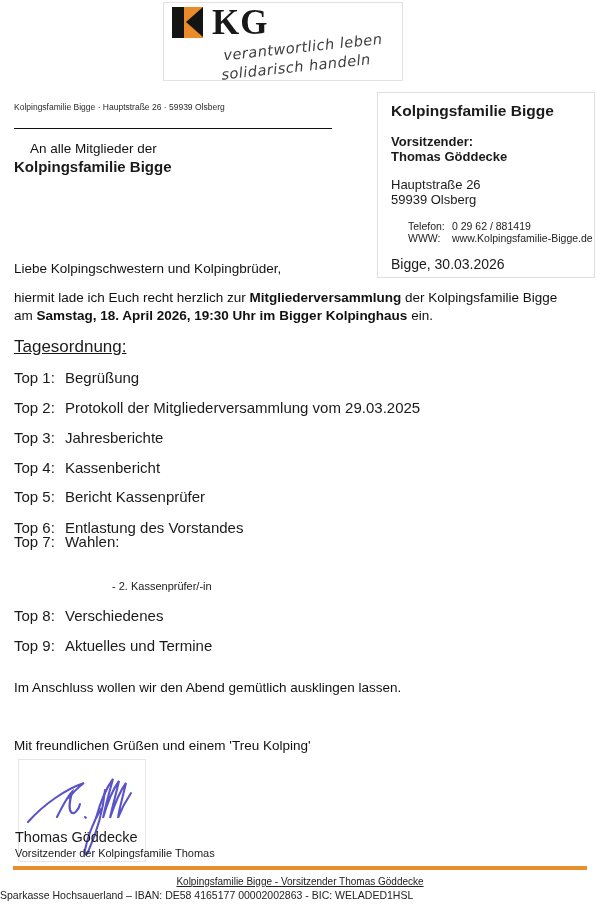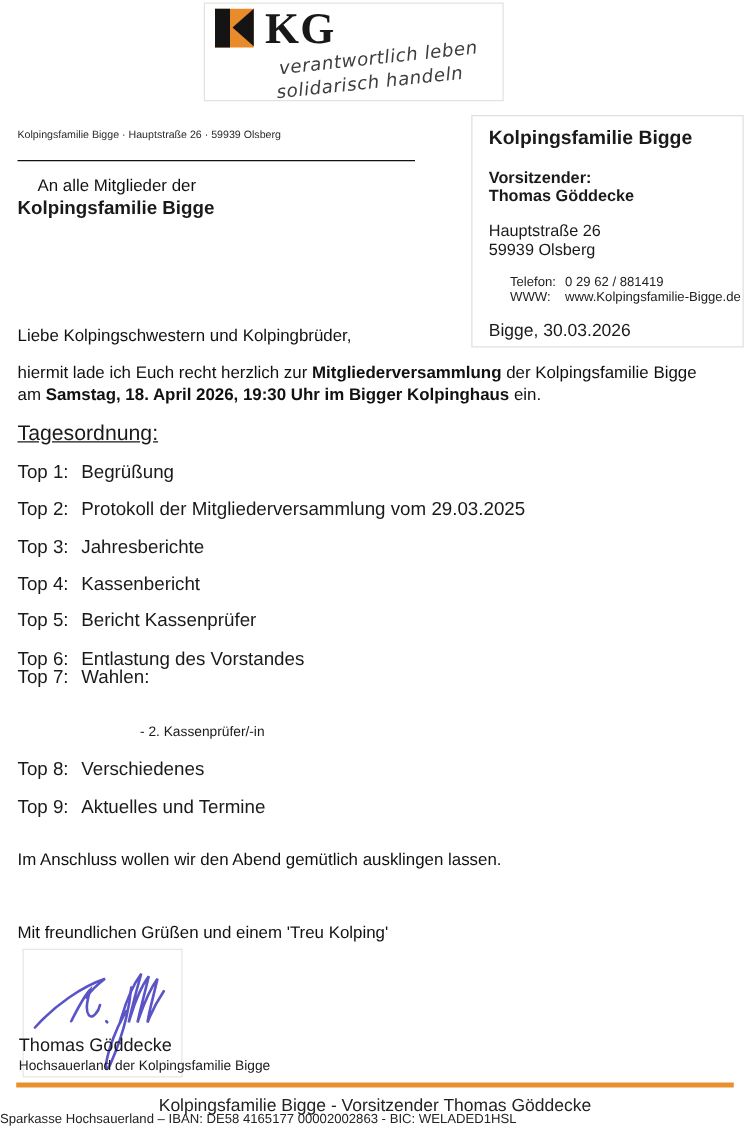--- a/index.html
+++ b/index.html
@@ -74,21 +74,21 @@
   .closing { left:14px; }
 
   
   .sig-box { left:18px; top:759px; width:126px; height:101px; border:1px solid #e6e6e6; }
   .sig-svg { position:absolute; left:22px; top:760px; }
   .signer-name  { left:15px; top:829px; font-size:14.5px; }
   .signer-title { left:15px; top:847px; font-size:11px; }
 
   
   .footer-rule { left:13px; top:866px; width:574px; height:3.5px; }
-  .footer-1 { left:0; top:876px; width:600px; text-align:center; font-size:14px; color:#222; }
+  .footer-1 { left:0; top:876px; width:600px; text-align:center; font-size:10px; color:#222;text-decoration:underline; }
   .footer-2 { left:0; top:889px; width:600px; text-align:left; font-size:10.5px; color:#222; }
 </style>
 </head>
 <body>
 
 <div class="page">
 
   <div class="abs logo-box">
     <div class="k-icon" style="background: rgb(233, 139, 43);">
       <div class="bar"></div>
@@ -150,19 +150,19 @@
   <svg class="sig-svg" width="130" height="100" viewBox="0 0 130 100">
     <g fill="none" stroke="#5a54c6" stroke-width="2.1" stroke-linecap="round">
       <path d="M6,62 C22,44 44,29 62,23 C58,26 51,32 47,38"></path>
       <path d="M35,57 C41,45 46,36 50,32 C48,40 46,48 49,52 C52,56 57,49 58,44"></path>
       <path d="M63,57 l0.8,0.8"></path>
       <path d="M74,58 C79,40 85,27 91,19 C87,33 83,48 81,58 C85,44 91,29 97,21 C94,34 90,48 88,58 C92,46 98,31 104,23 C101,36 97,50 96,58 C99,50 105,39 109,33"></path>
       <path d="M83,30 C81,52 74,74 66,92 C64,96 62,95 63,90 C65,79 71,62 79,49"></path>
     </g>
   </svg>
   <div class="abs signer-name">Thomas Göddecke</div>
-  <div class="abs signer-title">Hochsauerland der Kolpingsfamilie Bigge</div>
+  <div class="abs signer-title">Vorsitzender der Kolpingsfamilie Thomas</div>
 
   <div class="abs footer-rule" style="background: rgb(232, 144, 46);"></div>
   <div class="abs footer-1">Kolpingsfamilie Bigge - Vorsitzender Thomas Göddecke</div>
   <div class="abs footer-2">Sparkasse Hochsauerland – IBAN: DE58 4165177 00002002863 - BIC: WELADED1HSL</div>
 
 </div>
 
 </body></html>

